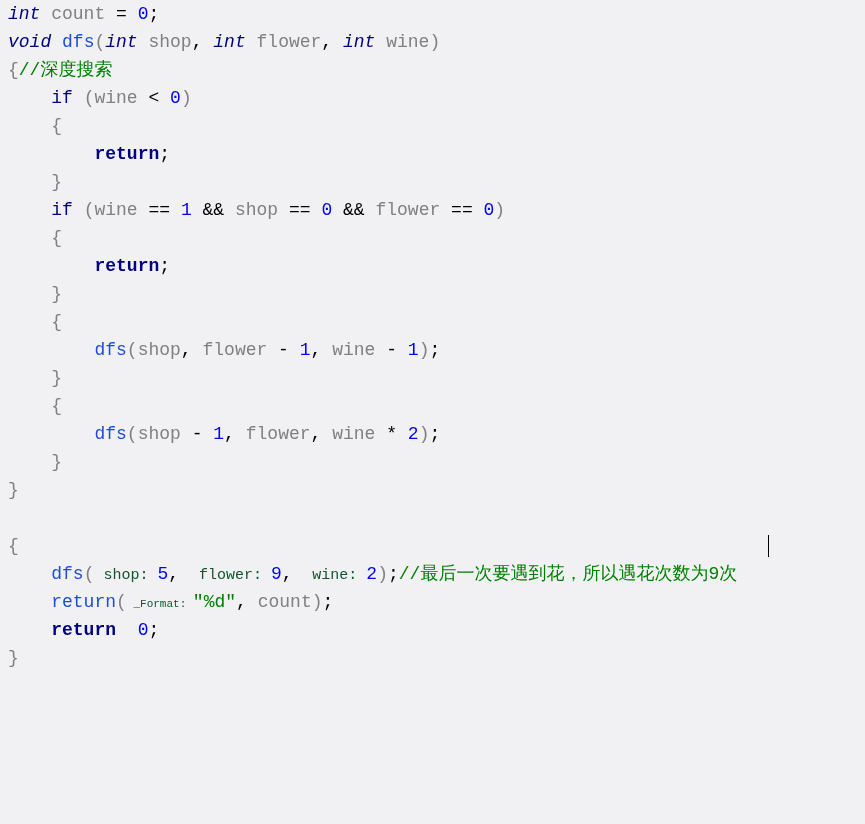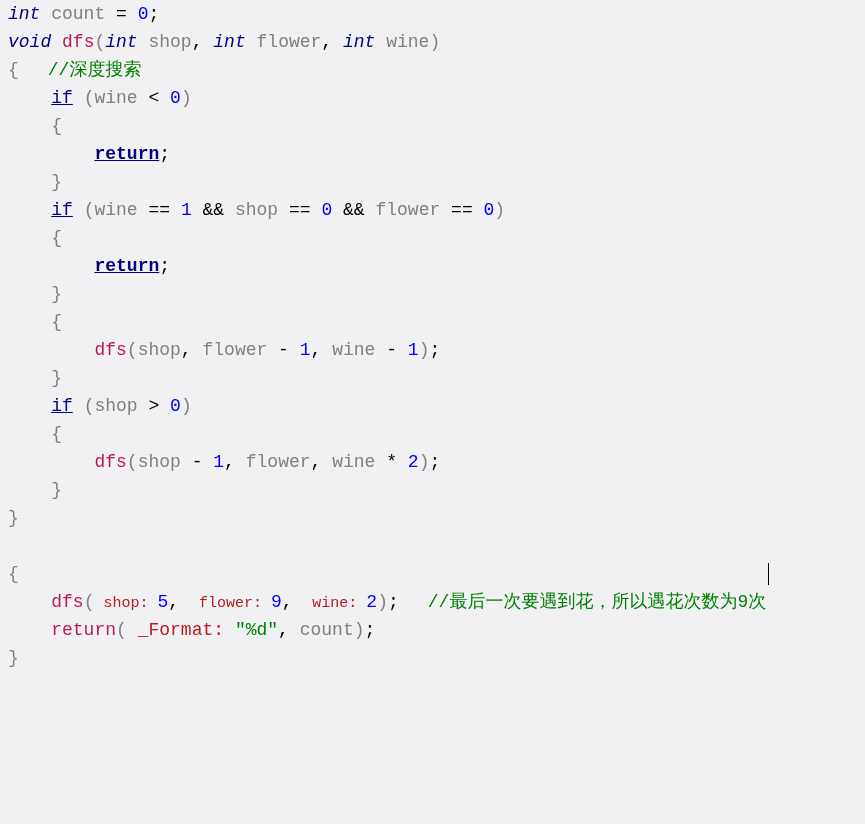--- a/index.html
+++ b/index.html
@@ -21,32 +21,32 @@
     }
     .code-container {
       padding-left: 8px;
       position: relative;
     }
     .line {
       white-space: pre;
       position: relative;
       height: 28px;
     }
-    .kw { color: #000080; text-decoration: underline; }
+    .kw { color: #000080; }
     .type { color: #000080; font-style: italic; }
     .ident { color: #808080; }
-    .func { color: #be185d; }
+    .func { color: #1d4ed8; }
     .num { color: #0000FF; }
     .op { color: #000; }
     .paren { color: #808080; }
     .brace { color: #808080; }
-    .comment { color: #008000; margin-left: 29px; }
+    .comment { color: #008000; }
     .str { color: #008000; }
     .semicolon { color: #000; }
-    .hint { color: #b91c1c; font-style: normal; }
+    .hint { color: #14532d; font-style: normal; }
     .return-kw { color: #000080; font-weight: bold; }
     .cursor {
       position: absolute;
       width: 1px;
       height: 22px;
       background: #000;
       top: 3px;
     }
   </style>
 </head>
@@ -77,35 +77,35 @@
 
   <div class="line"><span>    </span><span class="brace">}</span></div>
 
 
   <div class="line"><span>    </span><span class="brace">{</span></div>
 
   <div class="line"><span>        </span><span class="func">dfs</span><span class="paren">(</span><span class="ident">shop</span><span>,</span><span> </span><span class="ident">flower</span><span> </span><span class="op">-</span><span> </span><span class="num">1</span><span>,</span><span> </span><span class="ident">wine</span><span> </span><span class="op">-</span><span> </span><span class="num">1</span><span class="paren">)</span><span class="semicolon">;</span></div>
 
   <div class="line"><span>    </span><span class="brace">}</span></div>
 
-  <div class="line"><span>    </span><span class="kw">if</span><span> </span><span class="paren">(</span><span class="ident">shop</span><span> </span><span class="op">&gt;</span><span> </span><span class="num">0</span><span class="paren">)</span></div>
 
   <div class="line"><span>    </span><span class="brace">{</span></div>
 
   <div class="line"><span>        </span><span class="func">dfs</span><span class="paren">(</span><span class="ident">shop</span><span> </span><span class="op">-</span><span> </span><span class="num">1</span><span>,</span><span> </span><span class="ident">flower</span><span>,</span><span> </span><span class="ident">wine</span><span> </span><span class="op">*</span><span> </span><span class="num">2</span><span class="paren">)</span><span class="semicolon">;</span></div>
 
   <div class="line"><span>    </span><span class="brace">}</span></div>
 
   <div class="line"><span class="brace">}</span></div>
 
   <div class="line"><span> </span></div>
 
 
   <div class="line" style="position:relative;"><span class="brace">{</span><span class="cursor" style="left:760px;"></span></div>
 
   <div class="line"><span>    </span><span class="func">dfs</span><span class="paren">(</span><span class="hint" style="font-size:15px;"> shop: </span><span class="num">5</span><span>,</span><span> </span><span class="hint" style="font-size:15px;"> flower: </span><span class="num">9</span><span>,</span><span> </span><span class="hint" style="font-size:15px;"> wine: </span><span class="num">2</span><span class="paren">)</span><span class="semicolon">;</span><span class="comment">//最后一次要遇到花，所以遇花次数为9次</span></div>
 
-  <div class="line"><span>    </span><span class="func">return</span><span class="paren">(</span><span class="hint" style="font-size:18px;"> _Format: </span><span class="str">"%d"</span><span>,</span><span> </span><span class="ident">count</span><span class="paren">)</span><span class="semicolon">;</span></div>
+  <div class="line"><span>    </span><span class="func">return</span><span class="paren">(</span><span class="hint" style="font-size:11px;"> _Format: </span><span class="str">"%d"</span><span>,</span><span> </span><span class="ident">count</span><span class="paren">)</span><span class="semicolon">;</span></div>
 
+  <div class="line"><span>    </span><span class="kw return-kw">return</span><span>  </span><span class="num">0</span><span class="semicolon">;</span></div>
 
   <div class="line"><span class="brace">}</span></div>
 
 </div>
 
 </body></html>

